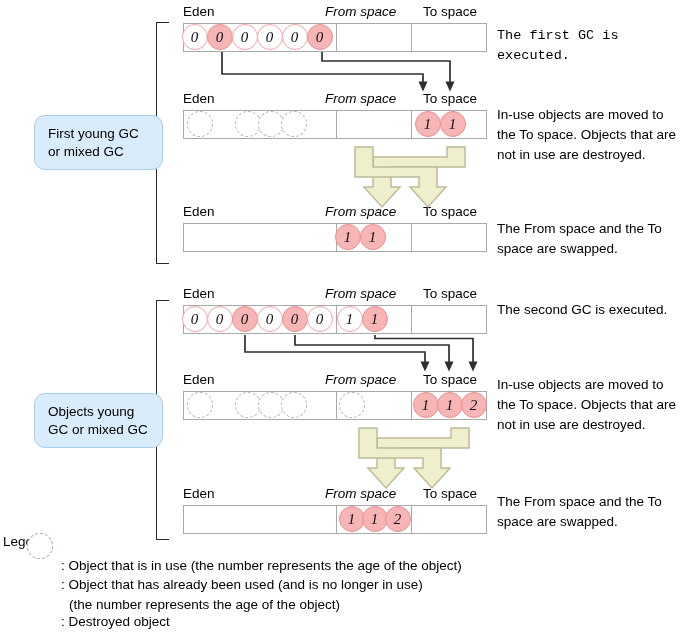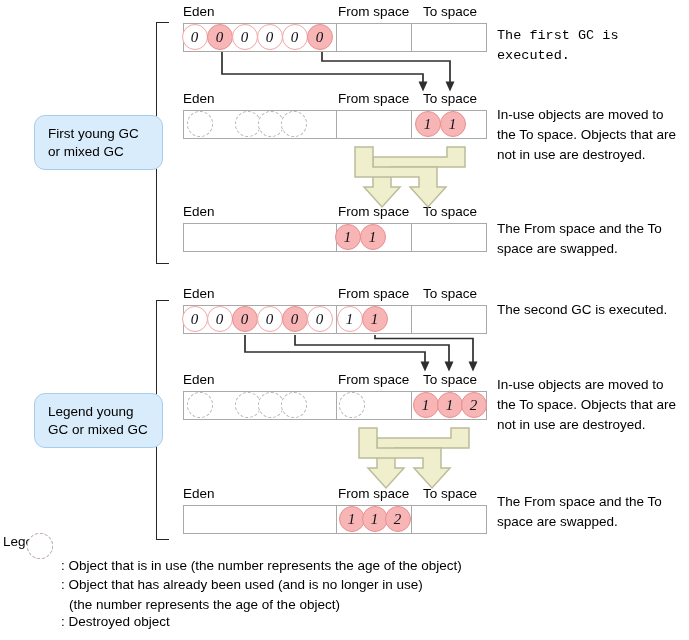--- a/index.html
+++ b/index.html
@@ -27,21 +27,21 @@
     font-size:13.5px;line-height:18px;
   }
   .gl-1{top:115px;}
   .gl-2{top:393px;}
   .group-label span{display:block;}
   
   .mem-row{position:absolute;left:183px;width:304px;height:50px;}
   .r1{top:4px;}.r2{top:91px;}.r3{top:204px;}.r4{top:286px;}.r5{top:372px;}.r6{top:486px;}
   .col-label{position:absolute;top:0;font-size:13.5px;white-space:nowrap;}
   .lbl-eden{left:0;}
-  .lbl-from{left:155px;}
+  .lbl-from{left:142px;font-style:italic;}
   .lbl-to{left:240px;}
   .boxes{position:absolute;left:0;top:19px;width:304px;height:29px;}
   .box{position:absolute;top:0;height:29px;box-sizing:border-box;
        border:1px solid var(--box-border);background:#fff;}
   .box-eden{left:0;width:154px;}
   .box-from{left:153px;width:76px;}
   .box-to{left:228px;width:76px;}
   .circles{position:absolute;left:0;top:0;width:304px;height:29px;}
   .obj{
     position:absolute;top:1px;width:24px;height:24px;border-radius:50%;
@@ -79,21 +79,21 @@
 <div class="canvas">
 
   <div class="bracket bracket-1"></div>
   <div class="bracket bracket-2"></div>
 
   <div class="group-label gl-1">
     <span>First young GC</span>
     <span>or mixed GC</span>
   </div>
   <div class="group-label gl-2">
-    <span>Legend young</span>
+    <span>Objects young</span>
     <span>GC or mixed GC</span>
   </div>
 
   <div class="mem-row r1">
     <div class="col-label lbl-eden">Eden</div>
     <div class="col-label lbl-from">From space</div>
     <div class="col-label lbl-to">To space</div>
     <div class="boxes">
       <div class="box box-eden"></div>
       <div class="box box-from"></div>

